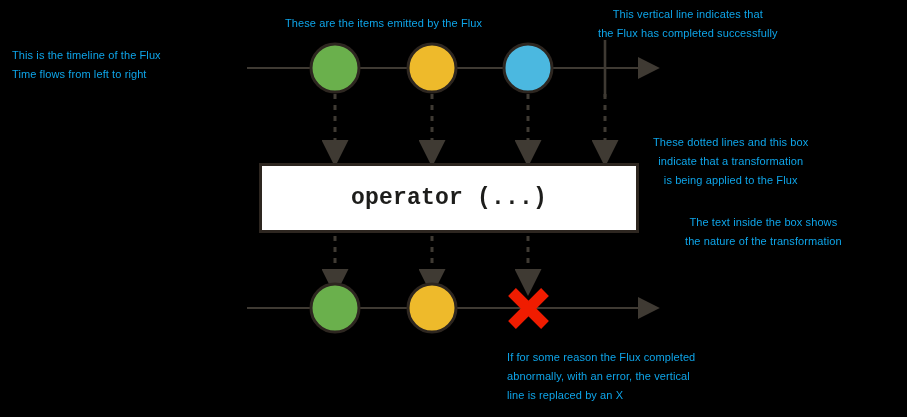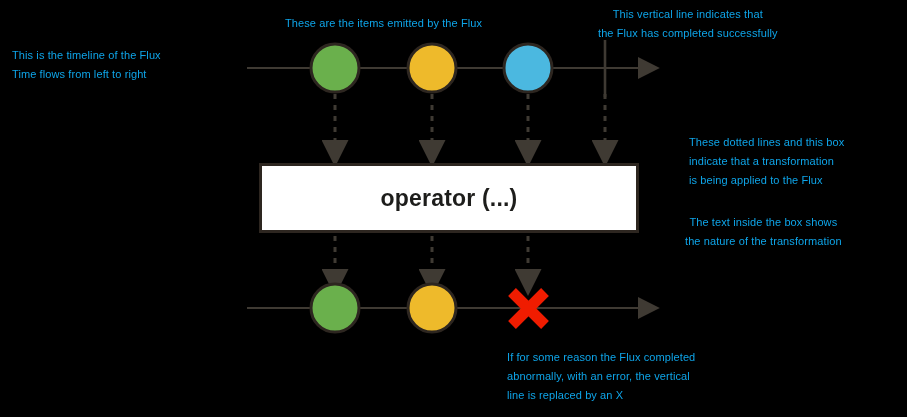--- a/index.html
+++ b/index.html
@@ -46,23 +46,23 @@
     left: 285px;
     top: 14px;
     text-align: left;
   }
   .ann-top-right {
     left: 598px;
     top: 5px;
     text-align: center;
   }
   .ann-mid-right {
-    left: 689px;
+    left: 653px;
     top: 133px;
-    text-align: left;
+    text-align: center;
   }
   .ann-mid-right-2 {
     left: 653px;
     top: 213px;
     text-align: center;
     margin-left: 32px;
   }
   .ann-left-bottom {
     left: 60px;
     top: 287px;
@@ -80,21 +80,21 @@
     top: 163px;
     width: 380px;
     height: 70px;
     background: #ffffff;
     border: 3px solid #2d2620;
     display: flex;
     align-items: center;
     justify-content: center;
   }
   .operator-label {
-    font-family: Liberation Sans, sans-serif;
+    font-family: Liberation Mono, monospace;
     font-size: 23px;
     font-weight: bold;
     color: #1d1d1b;
     letter-spacing: 0.2px;
   }
 </style>
 </head>
 <body>
 
 <div id="diagram">

